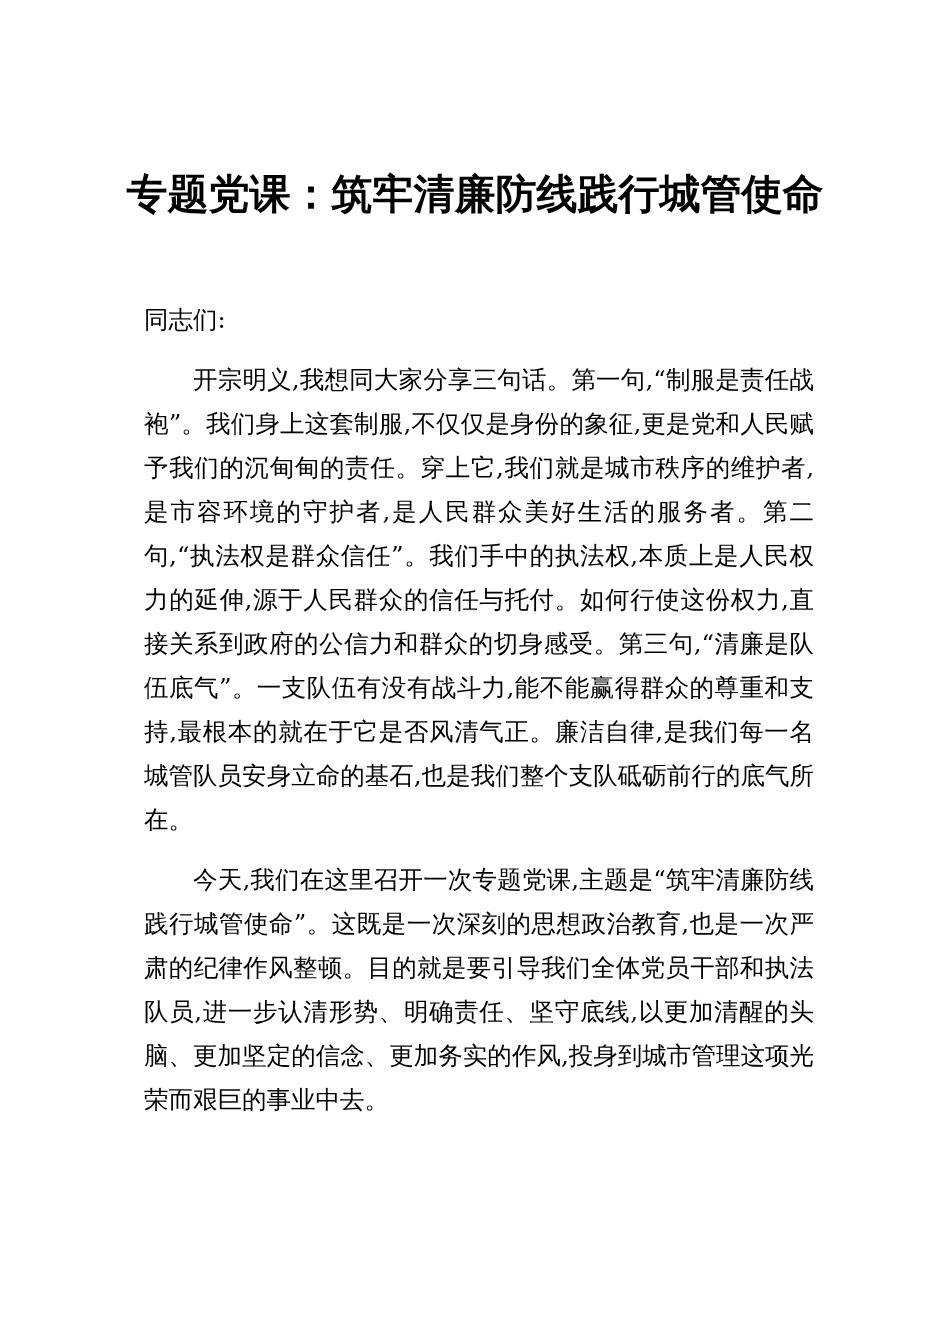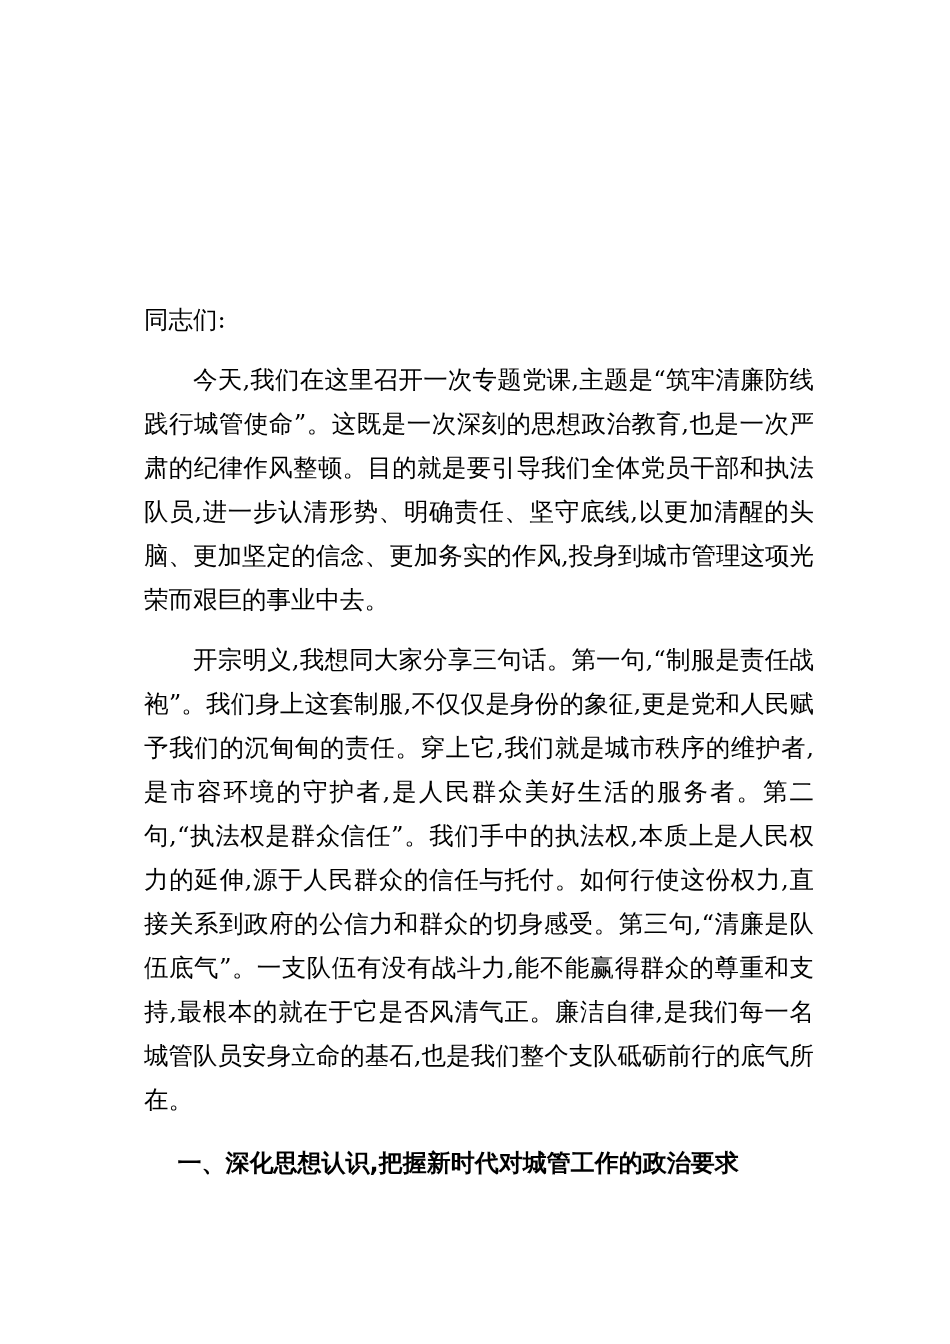--- a/index.html
+++ b/index.html
@@ -58,20 +58,20 @@
       font-size: 24px;
       text-indent: 1.4em;
       line-height: 50px;
       margin: 0;
     }
   </style>
 </head>
 <body>
 
 <div class="page">
+  <h1 class="title">专题党课：筑牢清廉防线践行城管使命</h1>
 
   <div class="body">
     <p>同志们:</p>
+    <p class="indent">开宗明义,我想同大家分享三句话。第一句,“制服是责任战袍”。我们身上这套制服,不仅仅是身份的象征,更是党和人民赋予我们的沉甸甸的责任。穿上它,我们就是城市秩序的维护者,是市容环境的守护者,是人民群众美好生活的服务者。第二句,“执法权是群众信任”。我们手中的执法权,本质上是人民权力的延伸,源于人民群众的信任与托付。如何行使这份权力,直接关系到政府的公信力和群众的切身感受。第三句,“清廉是队伍底气”。一支队伍有没有战斗力,能不能赢得群众的尊重和支持,最根本的就在于它是否风清气正。廉洁自律,是我们每一名城管队员安身立命的基石,也是我们整个支队砥砺前行的底气所在。</p>
     <p class="indent">今天,我们在这里召开一次专题党课,主题是“筑牢清廉防线践行城管使命”。这既是一次深刻的思想政治教育,也是一次严肃的纪律作风整顿。目的就是要引导我们全体党员干部和执法队员,进一步认清形势、明确责任、坚守底线,以更加清醒的头脑、更加坚定的信念、更加务实的作风,投身到城市管理这项光荣而艰巨的事业中去。</p>
-    <p class="indent">开宗明义,我想同大家分享三句话。第一句,“制服是责任战袍”。我们身上这套制服,不仅仅是身份的象征,更是党和人民赋予我们的沉甸甸的责任。穿上它,我们就是城市秩序的维护者,是市容环境的守护者,是人民群众美好生活的服务者。第二句,“执法权是群众信任”。我们手中的执法权,本质上是人民权力的延伸,源于人民群众的信任与托付。如何行使这份权力,直接关系到政府的公信力和群众的切身感受。第三句,“清廉是队伍底气”。一支队伍有没有战斗力,能不能赢得群众的尊重和支持,最根本的就在于它是否风清气正。廉洁自律,是我们每一名城管队员安身立命的基石,也是我们整个支队砥砺前行的底气所在。</p>
-    <p class="heading1">一、深化思想认识,把握新时代对城管工作的政治要求</p>
   </div>
 </div>
 
 </body></html>

